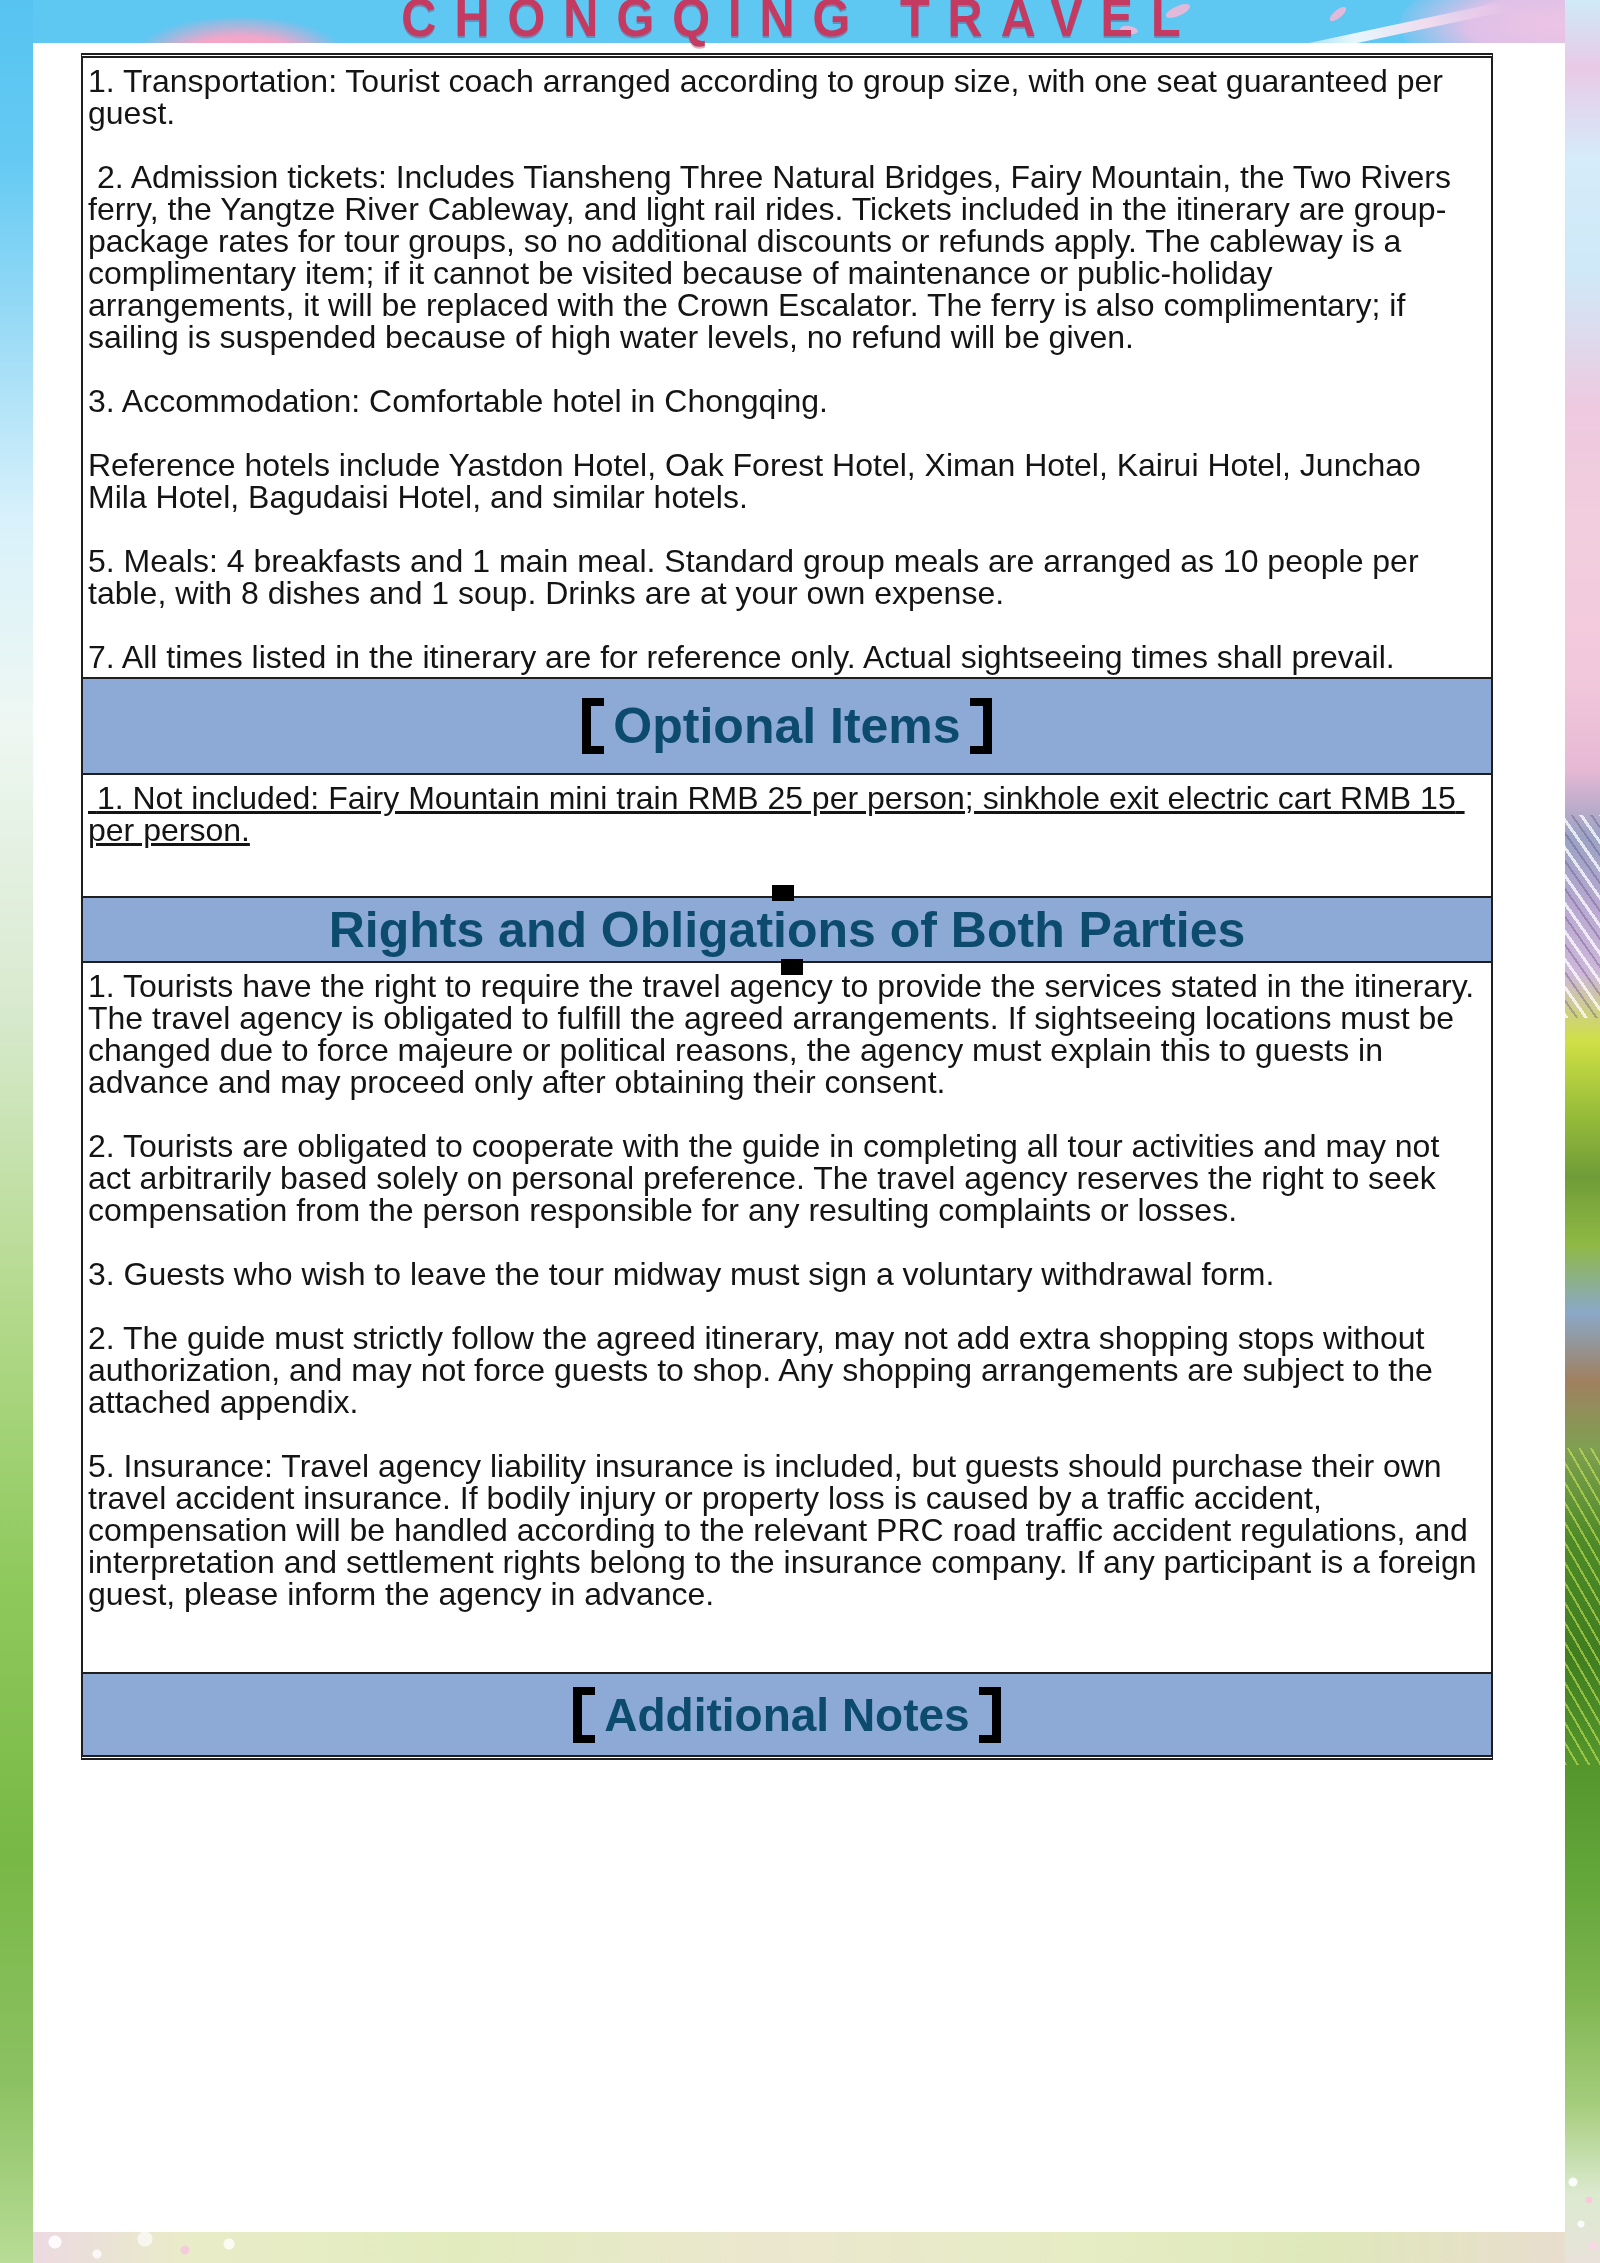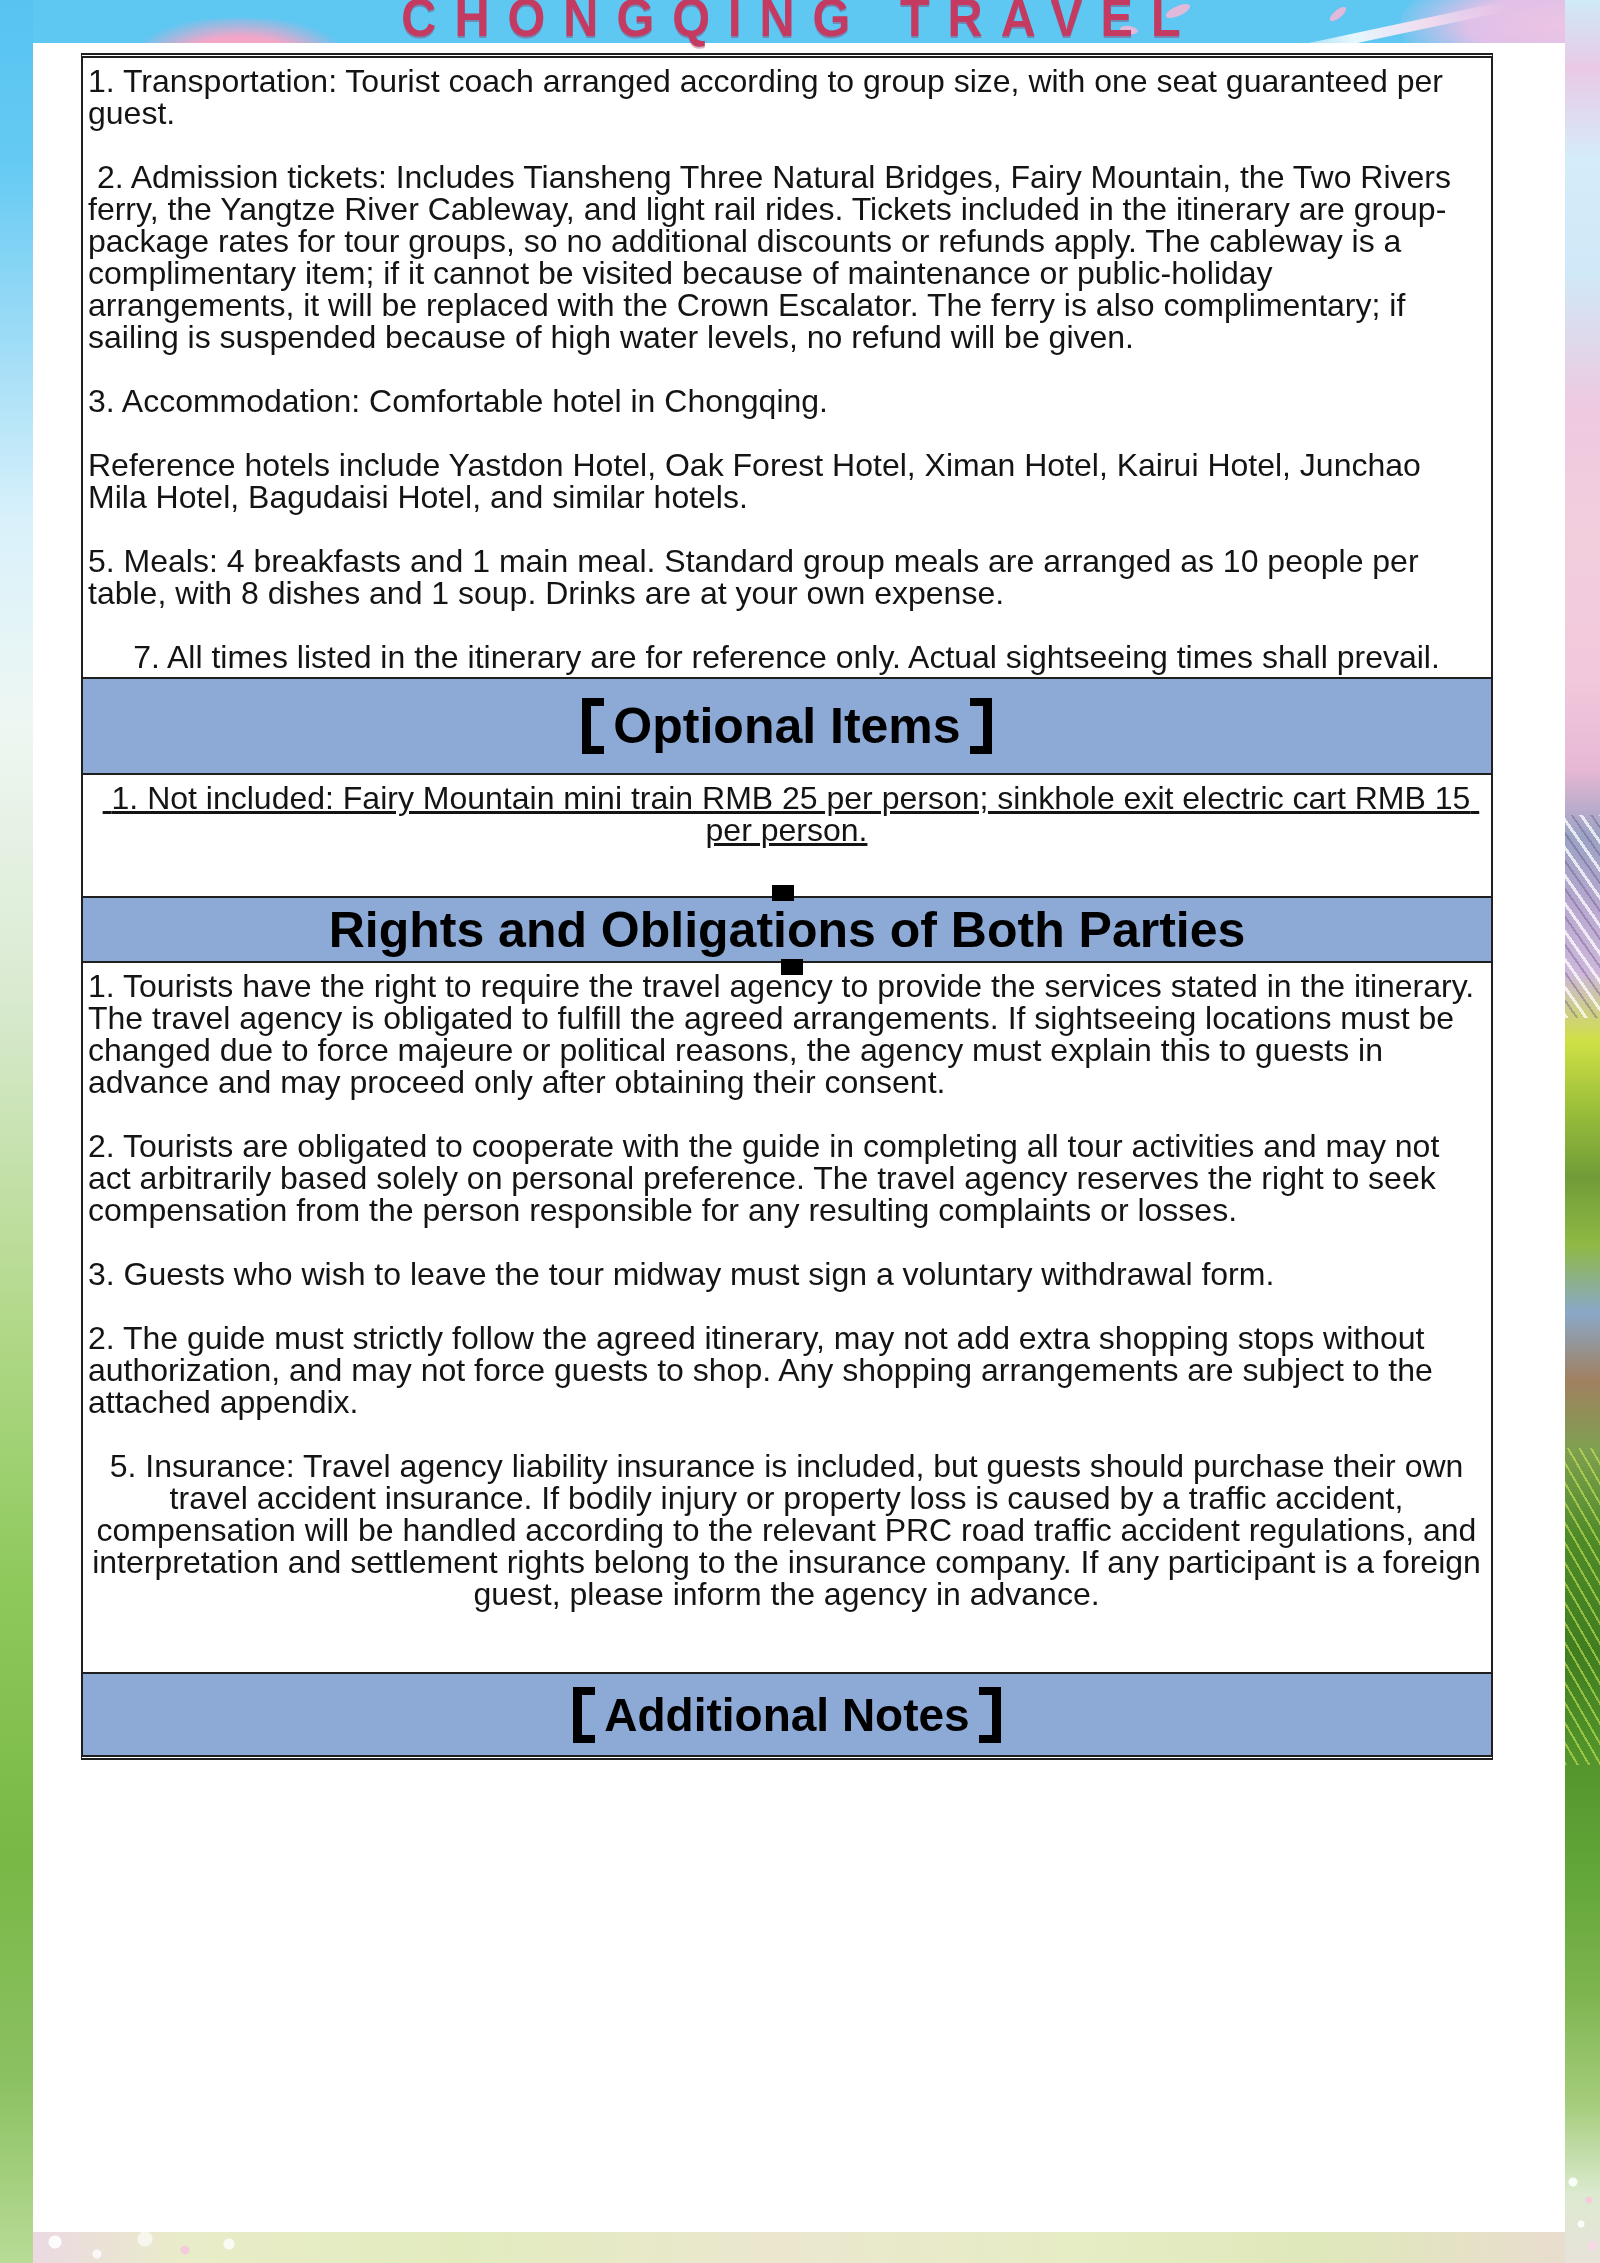--- a/index.html
+++ b/index.html
@@ -94,29 +94,29 @@
     position:absolute;left:48px;top:10px;width:1408px;
     background:#fff;
     border-left:2px solid #1f1f1f;border-right:2px solid #1f1f1f;
     border-top:5px double #1f1f1f;border-bottom:5px double #1f1f1f;
   }
   .cell{
     font-size:32px;line-height:32px;color:#141414;
     padding:7px 6px 4px 5px;
   }
   .cell p{margin:0 0 32px 0;white-space:pre-wrap;}
-  .cell p:last-child{margin-bottom:0;text-align:center;}
+  .cell p:last-child{margin-bottom:0;}
   .cell p.extra-gap{margin-top:32px;}
   .cell.optional{padding-bottom:50px;text-decoration:underline;}
   .cell.rights{padding-bottom:62px;}
   .bar{
     background:#8da9d6;
     border-top:2px solid #1f1f1f;border-bottom:2px solid #1f1f1f;
     display:flex;align-items:center;justify-content:center;
-    font-weight:bold;color:#000000;
+    font-weight:bold;color:#0c4a6e;
   }
   .bar.optional-bar{height:94px;font-size:50px;}
   .bar.rights-bar{height:63px;font-size:50px;flex-direction:column;}
   .bar.notes-bar{height:81px;font-size:46px;border-bottom:none;}
   
   .lent{display:inline-block;width:13px;height:40px;vertical-align:-6px;}
   .lent.lb{border-left:9px solid #000;border-top:8px solid #000;border-bottom:8px solid #000;margin-right:9px;}
   .lent.rb{border-right:9px solid #000;border-top:8px solid #000;border-bottom:8px solid #000;margin-left:9px;}
 </style>
 </head>

